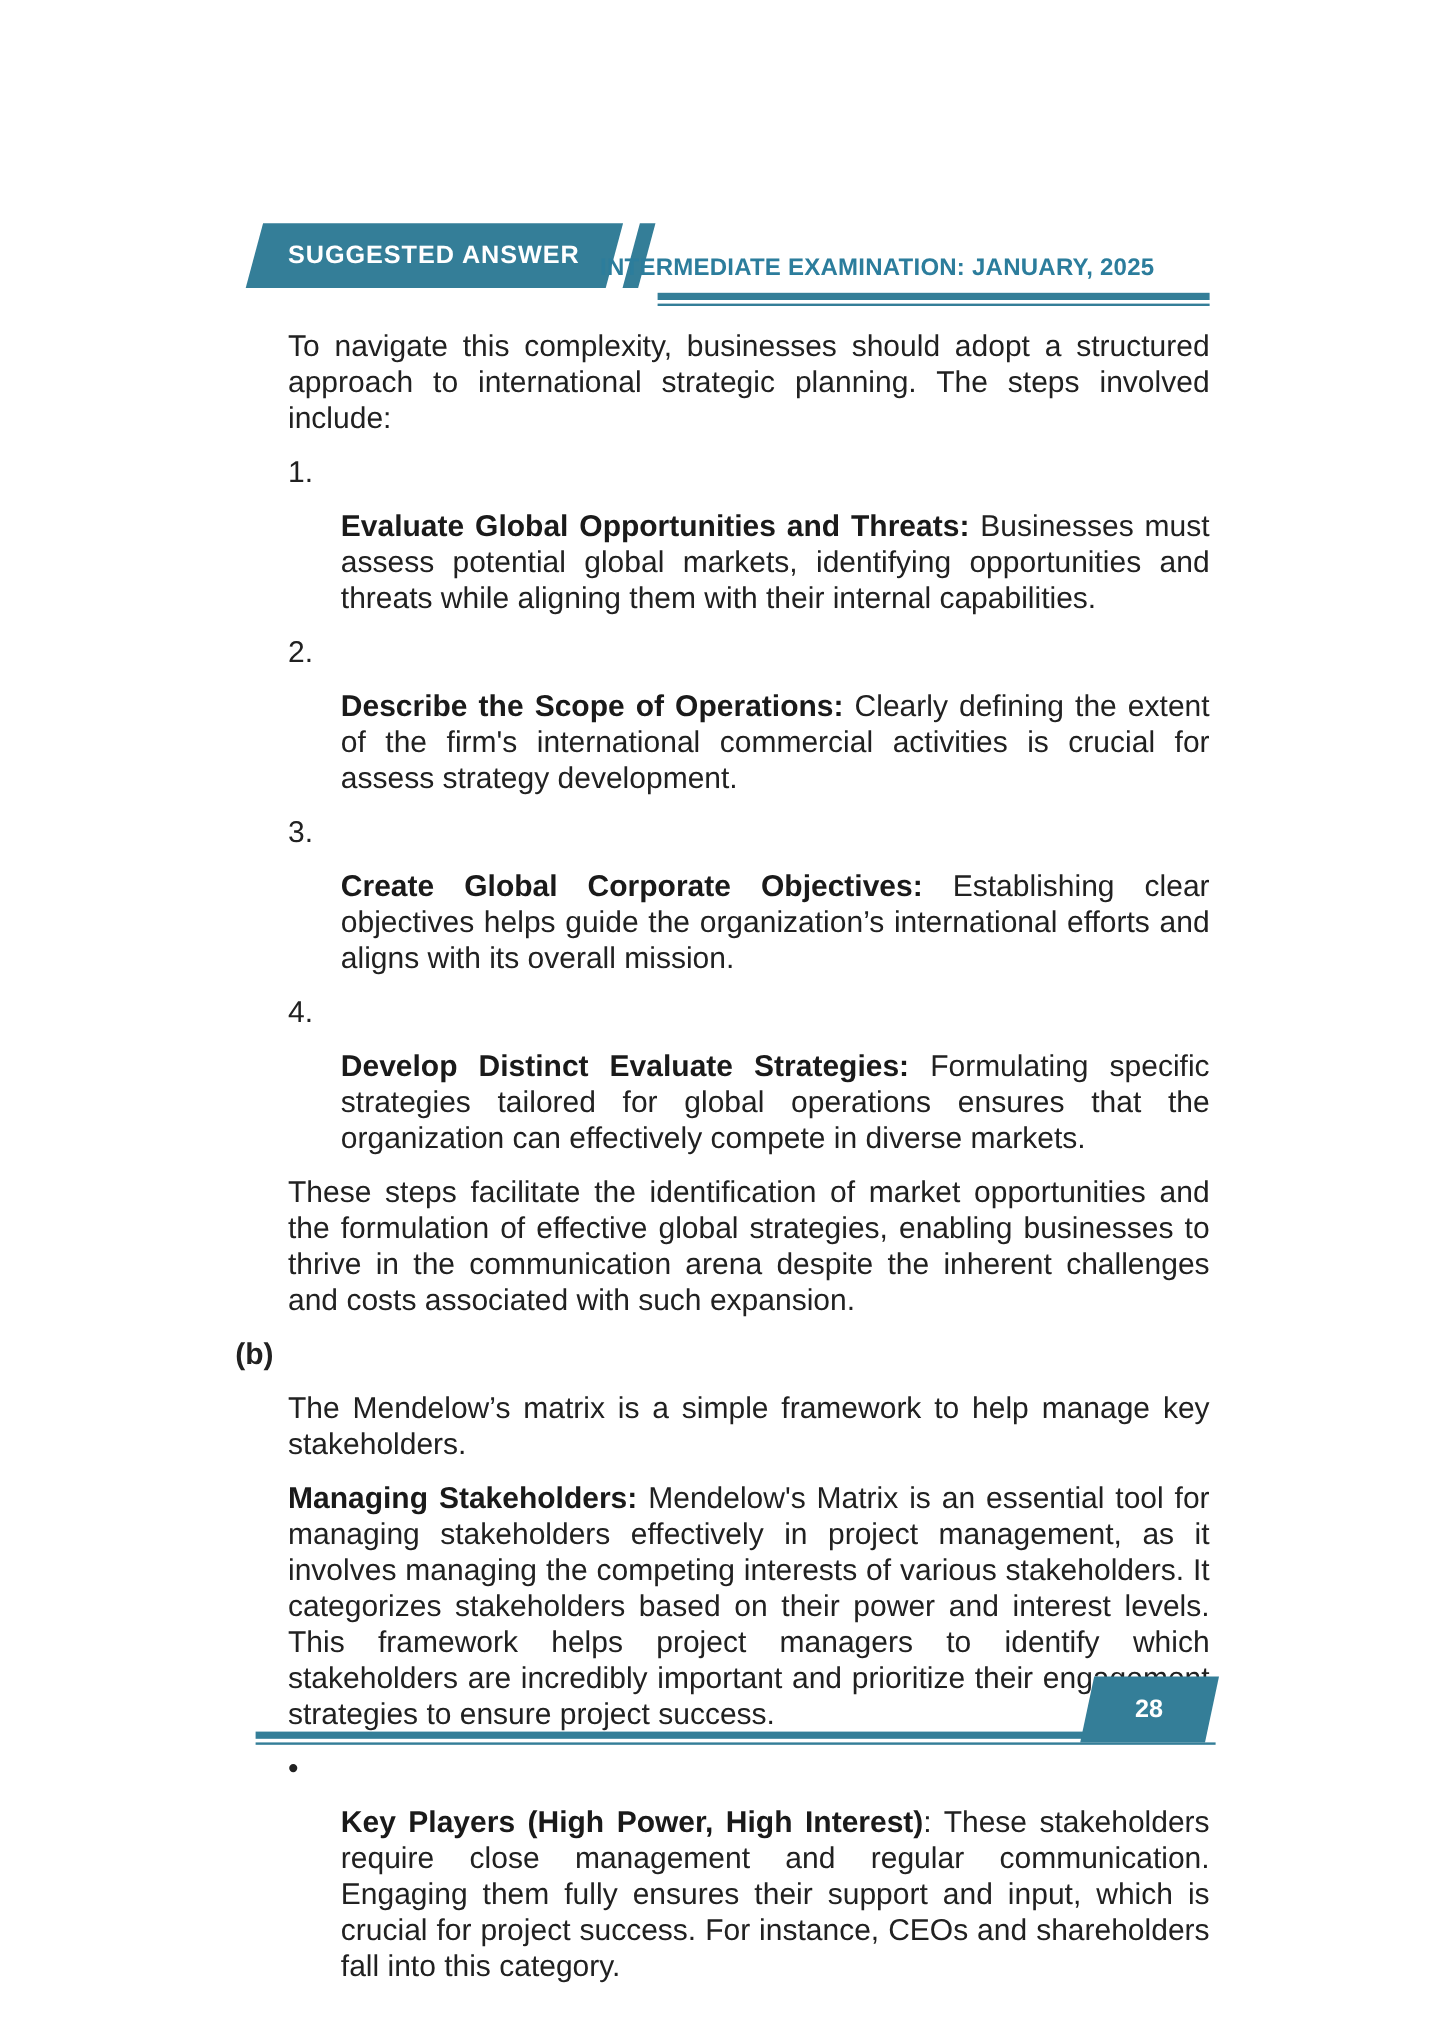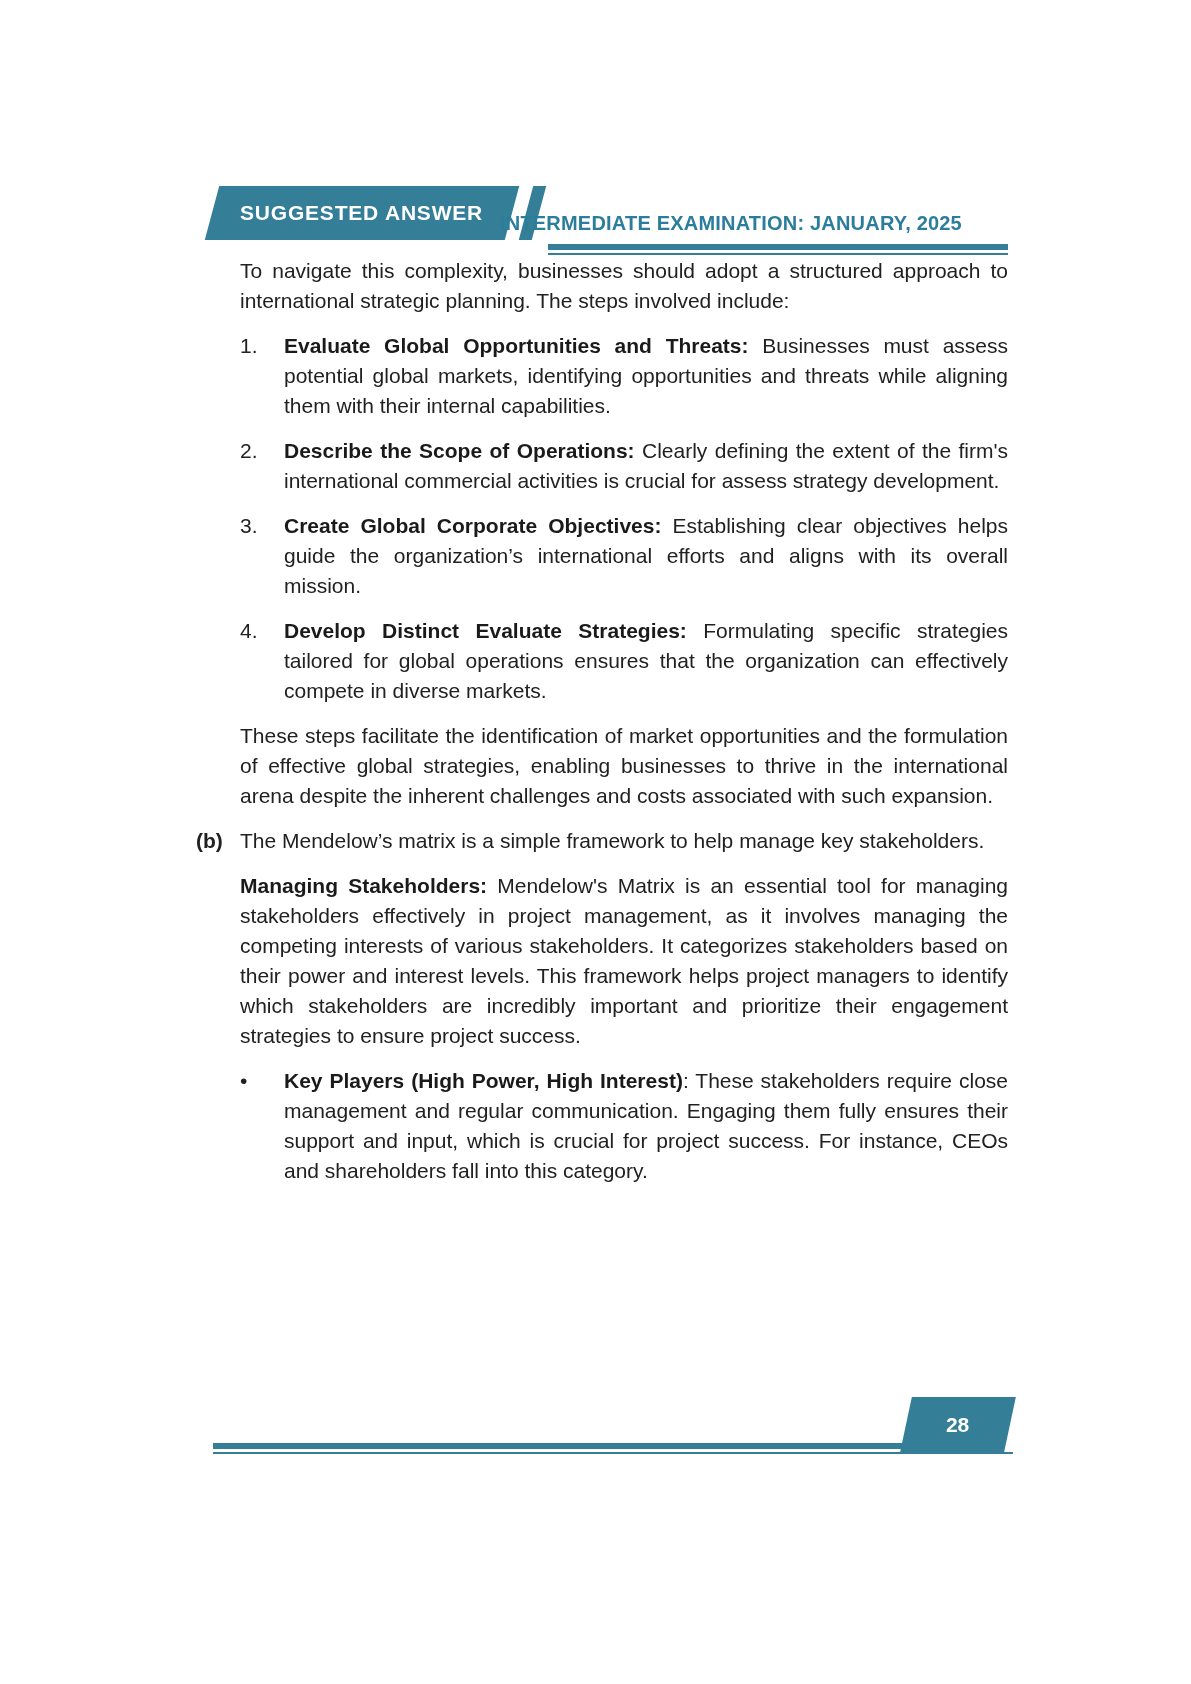--- a/index.html
+++ b/index.html
@@ -35,29 +35,29 @@
   .header-rule-thick{
     position:absolute;left:548px;top:244px;width:460px;height:6px;
     background:#347E98;
   }
   .header-rule-thin{
     position:absolute;left:548px;top:253px;width:460px;height:2px;
     background:#347E98;
   }
   
   .content{
-    position:absolute;left:240px;top:256px;width:768px;
-    font-size:21px;line-height:30px;
+    position:absolute;left:240px;top:274px;width:768px;
+    font-size:25px;line-height:30px;
   }
   .jtext{text-align:justify;text-justify:inter-word;}
   .para{margin:0 0 15px 0;}
   .row{display:flex;margin:0 0 15px 0;}
   .num-cell{width:44px;flex-shrink:0;}
   .bullet-cell{width:44px;flex-shrink:0;}
-  .row-text{flex:1;}
+  .row-text{flex:1;margin-top:45px;}
   .hang-row{display:flex;margin:0 0 15px 0;margin-left:-44px;}
   .hang-marker{width:44px;flex-shrink:0;font-weight:700;}
   b{font-weight:700;color:#1a1a1a;}
   
   .footer-rule-thick{
     position:absolute;left:213px;top:1443px;width:690px;height:6px;
     background:#347E98;
   }
   .footer-rule-thin{
     position:absolute;left:213px;top:1452px;width:800px;height:2px;
@@ -103,21 +103,21 @@
     <div class="row">
       <div class="num-cell">3.</div>
       <div class="row-text jtext"><b>Create Global Corporate Objectives:</b><span> Establishing clear objectives helps guide the organization’s international efforts and aligns with its overall mission.</span></div>
     </div>
 
     <div class="row">
       <div class="num-cell">4.</div>
       <div class="row-text jtext"><b>Develop Distinct Evaluate Strategies:</b><span> Formulating specific strategies tailored for global operations ensures that the organization can effectively compete in diverse markets.</span></div>
     </div>
 
-    <p class="para jtext">These steps facilitate the identification of market opportunities and the formulation of effective global strategies, enabling businesses to thrive in the international arena despite the inherent challenges and costs associated with such expansion.</p>
+    <p class="para jtext">These steps facilitate the identification of market opportunities and the formulation of effective global strategies, enabling businesses to thrive in the communication arena despite the inherent challenges and costs associated with such expansion.</p>
 
     <div class="hang-row">
       <div class="hang-marker">(b)</div>
       <div class="row-text jtext">The Mendelow’s matrix is a simple framework to help manage key stakeholders.</div>
     </div>
 
     <p class="para jtext"><b>Managing Stakeholders:</b><span> Mendelow's Matrix is an essential tool for managing stakeholders effectively in project management, as it involves managing the competing interests of various stakeholders. It categorizes stakeholders based on their power and interest levels. This framework helps project managers to identify which stakeholders are incredibly important and prioritize their engagement strategies to ensure project success.</span></p>
 
 
     <div class="row">

